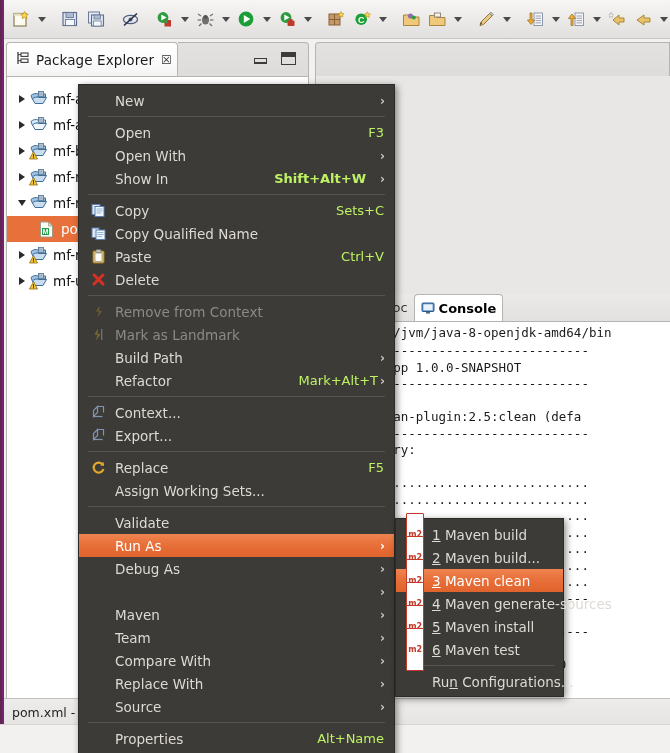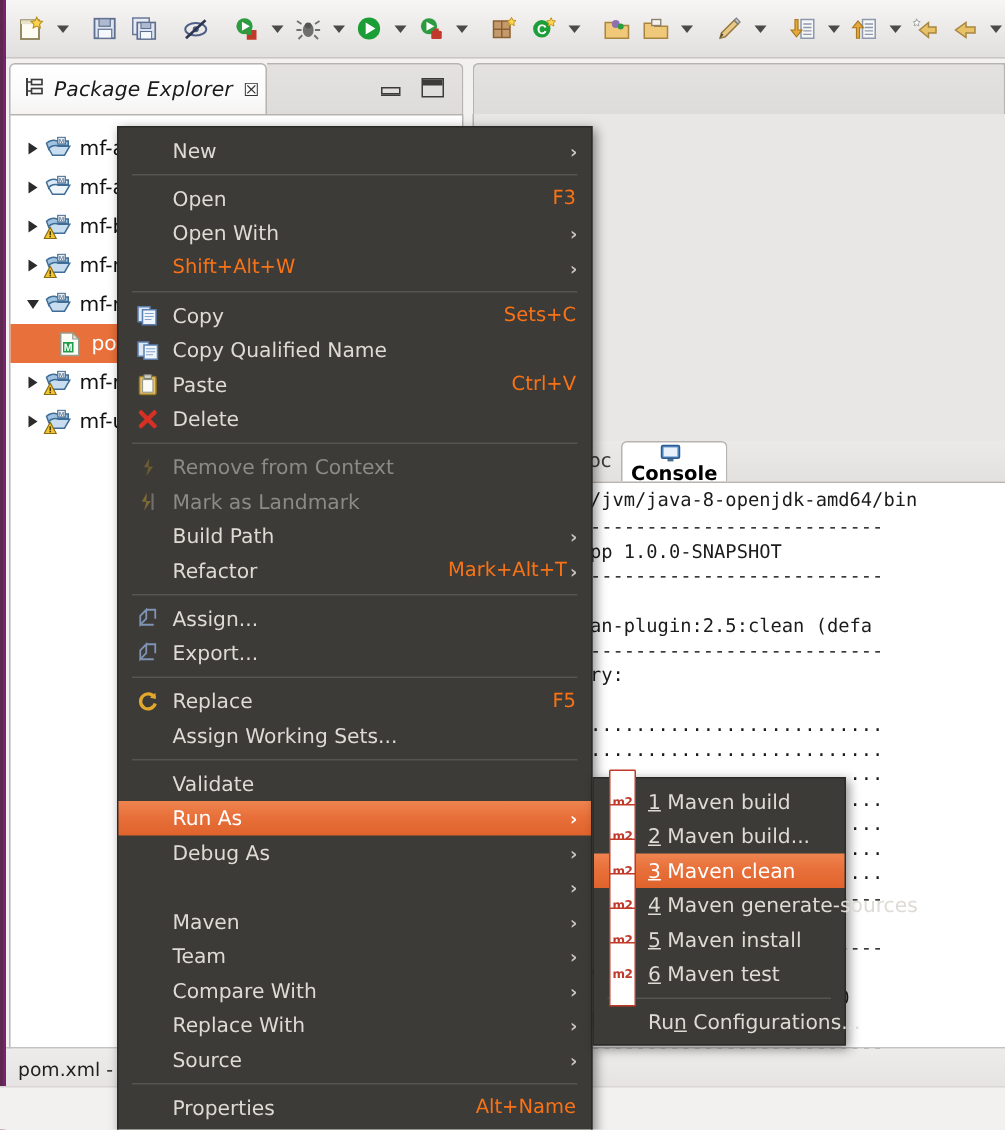--- a/index.html
+++ b/index.html
@@ -25,21 +25,21 @@
   .tb-sep{width:1px;height:22px;margin:0 4px;
     background:repeating-linear-gradient(to bottom,#b9b6b3 0,#b9b6b3 2px,transparent 2px,transparent 4px);}
 
   
   .pe-panel{position:absolute;left:6px;top:42px;width:303px;height:668px;}
   .pe-tabrow{position:relative;height:34px;}
   .pe-tab{position:absolute;left:0;top:0;width:172px;height:34px;
     background:linear-gradient(to bottom,#ffffff 0%,#fbfbfb 60%,#f4f3f2 100%);
     border:1px solid #b6b3b0;border-bottom:none;
     border-radius:4px 4px 0 0;display:flex;align-items:center;padding-left:9px;box-sizing:border-box;}
-  .pe-tab-label{font-size:13.5px;color:#1a1a1a;margin-left:6px;letter-spacing:.1px;font-style:italic;}
+  .pe-tab-label{font-size:13.5px;color:#1a1a1a;margin-left:6px;letter-spacing:.1px;}
   .pe-tab-close{margin-left:7px;font-size:12px;color:#333;}
   .pe-tabbar-rest{position:absolute;left:172px;top:0;right:0;height:34px;
     background:linear-gradient(to bottom,#e4e2e0 0%,#dedcda 100%);
     border:1px solid #b6b3b0;border-left:none;border-bottom:none;border-radius:0 4px 0 0;box-sizing:border-box;}
   .pe-winbtns{position:absolute;right:12px;top:9px;display:flex;gap:14px;align-items:center;}
   .btn-min{width:13px;height:9px;border:1.4px solid #3b3b3b;border-top:none;border-left:none;border-right:none;position:relative;}
   .btn-min:before{content:"";position:absolute;left:0;bottom:0;width:13px;height:5px;border:1.4px solid #3b3b3b;box-sizing:border-box;}
   .btn-max{width:15px;height:13px;border:1.5px solid #3b3b3b;box-sizing:border-box;position:relative;}
   .btn-max:before{content:"";position:absolute;left:0;top:0;right:0;height:3.5px;background:#3b3b3b;}
   .pe-body{position:absolute;left:0;top:34px;width:303px;height:634px;background:#ffffff;
@@ -64,21 +64,21 @@
   .ed-blank{position:absolute;left:0;top:34px;right:0;height:218px;background:#e9e7e5;
     border-left:1px solid #b6b3b0;box-sizing:border-box;}
 
   
   .con-stack{position:absolute;left:0;top:252px;right:0;bottom:0;}
   .con-tabs{position:absolute;left:0;top:0;right:0;height:27px;
     background:linear-gradient(to bottom,#eceae8 0%,#e3e1df 100%);
     display:flex;align-items:flex-end;font-size:13px;color:#3a3a3a;}
   .con-tab{display:flex;align-items:center;height:27px;padding:0 6px;white-space:nowrap;}
   .con-tab.active{background:#ffffff;border:1px solid #b6b3b0;border-bottom:none;
-    border-radius:4px 4px 0 0;color:#000;font-weight:bold;height:27px;box-sizing:border-box;flex-direction:column;}
+    border-radius:4px 4px 0 0;color:#000;font-weight:bold;height:27px;box-sizing:border-box;}
   .con-body{position:absolute;left:0;top:27px;right:0;bottom:0;background:#ffffff;
     border-left:1px solid #b6b3b0;border-top:1px solid #b6b3b0;box-sizing:border-box;overflow:hidden;}
   .con-hdr{font-family:"DejaVu Sans Mono","Liberation Mono",monospace;font-size:12.5px;
     color:#1b1b1b;padding:3px 0 3px 2px;white-space:pre;}
   .con-out{font-family:"DejaVu Sans Mono","Liberation Mono",monospace;font-size:12.5px;
     color:#1b1b1b;white-space:pre;line-height:16.5px;padding-left:2px;}
 
   
   .statusbar{position:absolute;left:4px;bottom:28px;right:0;height:26px;
     background:linear-gradient(to bottom,#eeecea,#e6e4e2);border-top:1px solid #c4c1be;
@@ -89,21 +89,21 @@
   .menu{position:absolute;left:78px;top:84px;width:317px;
     background:#3c3b37;border:1px solid #2c2b28;box-sizing:border-box;
     box-shadow:2px 2px 7px rgba(0,0,0,.45);z-index:50;padding:4px 0 20px 0;}
   .mi{height:23px;display:flex;align-items:center;position:relative;
     color:#dedad4;font-size:13.5px;padding-left:10px;box-sizing:border-box;}
   .mi.hl{background:linear-gradient(to bottom,#ef8450 0%,#e8703a 45%,#e0632c 100%);color:#ffffff;}
   .mi.dis{color:#8c8a85;}
   .mi-ico{width:18px;height:16px;margin-right:8px;flex:0 0 auto;display:flex;align-items:center;justify-content:center;}
   .mi-ico.empty{width:18px;}
   .mi-txt{flex:1;white-space:nowrap;}
-  .mi-key{color:#f97316;font-size:13px;margin-right:10px;white-space:nowrap;}
+  .mi-key{color:#bef264;font-size:13px;margin-right:10px;white-space:nowrap;}
   .mi-arrow{position:absolute;right:9px;top:50%;transform:translateY(-50%);
     font-size:12px;color:#c9c5bf;font-weight:bold;}
   .mi.hl .mi-arrow{color:#ffffff;}
   .msep{height:1px;background:#57554f;margin:4px 9px;}
 
   
   .submenu{position:absolute;left:395px;top:518px;width:169px;
     background:#3c3b37;border:1px solid #2c2b28;box-sizing:border-box;
     box-shadow:2px 2px 7px rgba(0,0,0,.45);z-index:60;padding:4px 0 3px 0;}
   .submenu .mi{padding-left:10px;}
@@ -495,21 +495,22 @@
       <span class="mi-txt">Open</span>
       <span class="mi-key">F3</span>
     </div>
     <div class="mi">
       <span class="mi-ico empty"></span>
       <span class="mi-txt">Open With</span>
       <span class="mi-arrow">›</span>
     </div>
     <div class="mi">
       <span class="mi-ico empty"></span>
-      <span class="mi-key" style="margin-right: 16px;">Shift+Alt+W</span>
+      <span class="mi-txt">Show In</span>
+      <span class="mi-key" style="margin-right: 28px; font-weight: bold;">Shift+Alt+W</span>
       <span class="mi-arrow">›</span>
     </div>
     <div class="msep"></div>
     <div class="mi">
       <span class="mi-ico">
         <svg width="15" height="15" viewBox="0 0 15 15">
           <rect x="1" y="1.5" width="8" height="10" fill="#dfe9f6" stroke="#5a7fae" stroke-width="1"></rect>
           <rect x="4" y="3.5" width="9" height="10" fill="#f0f6fc" stroke="#5a7fae" stroke-width="1"></rect>
           <g stroke="#7fa3cc" stroke-width=".8">
             <line x1="5.5" y1="6" x2="11.5" y2="6"></line>
@@ -588,21 +589,21 @@
     </div>
     <div class="msep"></div>
     <div class="mi">
       <span class="mi-ico">
         <svg width="15" height="15" viewBox="0 0 15 15">
           <path d="M2.5 11.5 v-6 l4-4 v6z" fill="none" stroke="#7f93b5" stroke-width="1.2"></path>
           <path d="M2.5 11.5 h9" stroke="#7f93b5" stroke-width="1.2"></path>
           <path d="M6.5 1.5 h6 v6" fill="none" stroke="#7f93b5" stroke-width="1.2"></path>
         </svg>
       </span>
-      <span class="mi-txt">Assign...</span>
+      <span class="mi-txt">Context...</span>
     </div>
     <div class="mi">
       <span class="mi-ico">
         <svg width="15" height="15" viewBox="0 0 15 15">
           <path d="M2.5 11.5 v-6 l4-4 v6z" fill="none" stroke="#7f93b5" stroke-width="1.2"></path>
           <path d="M2.5 11.5 h9" stroke="#7f93b5" stroke-width="1.2"></path>
           <path d="M6.5 1.5 h6 v6" fill="none" stroke="#7f93b5" stroke-width="1.2"></path>
         </svg>
       </span>
       <span class="mi-txt">Export...</span>

